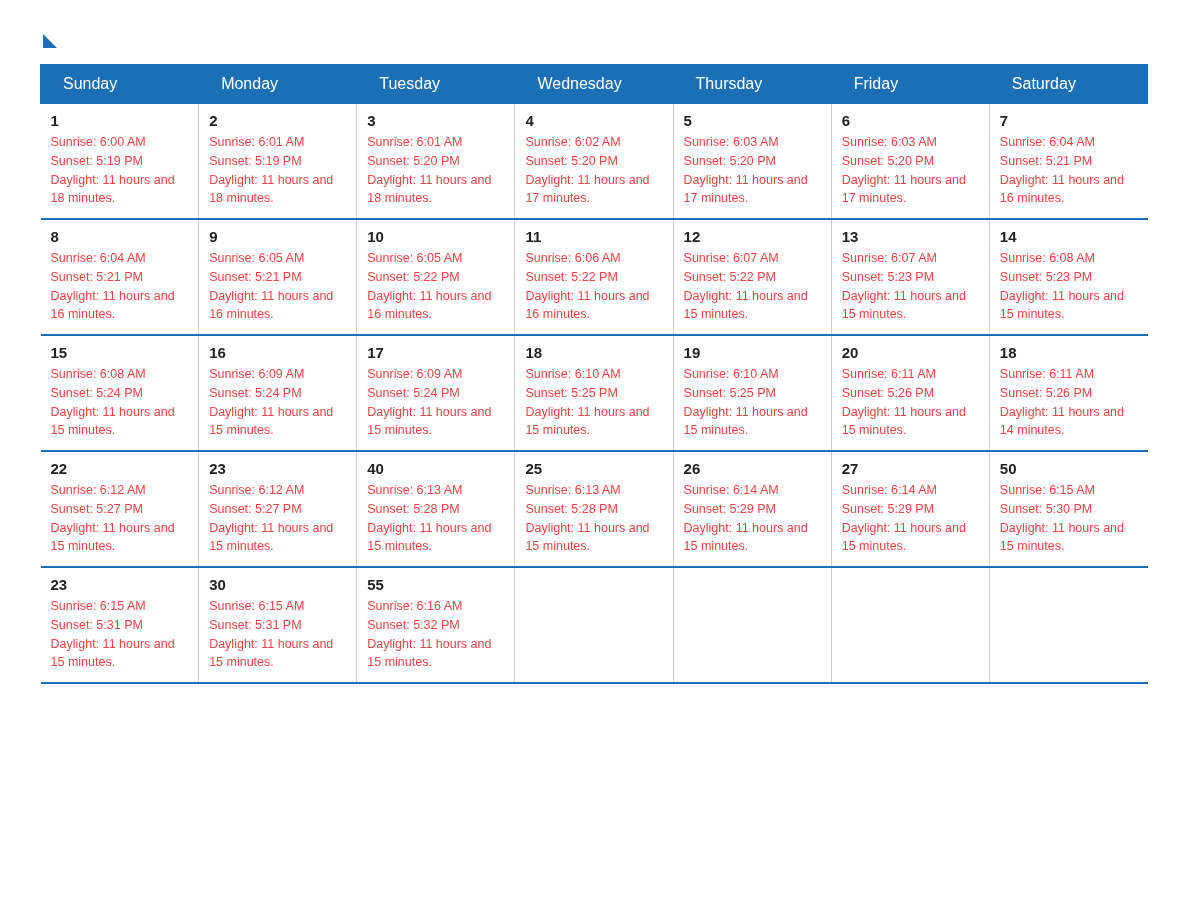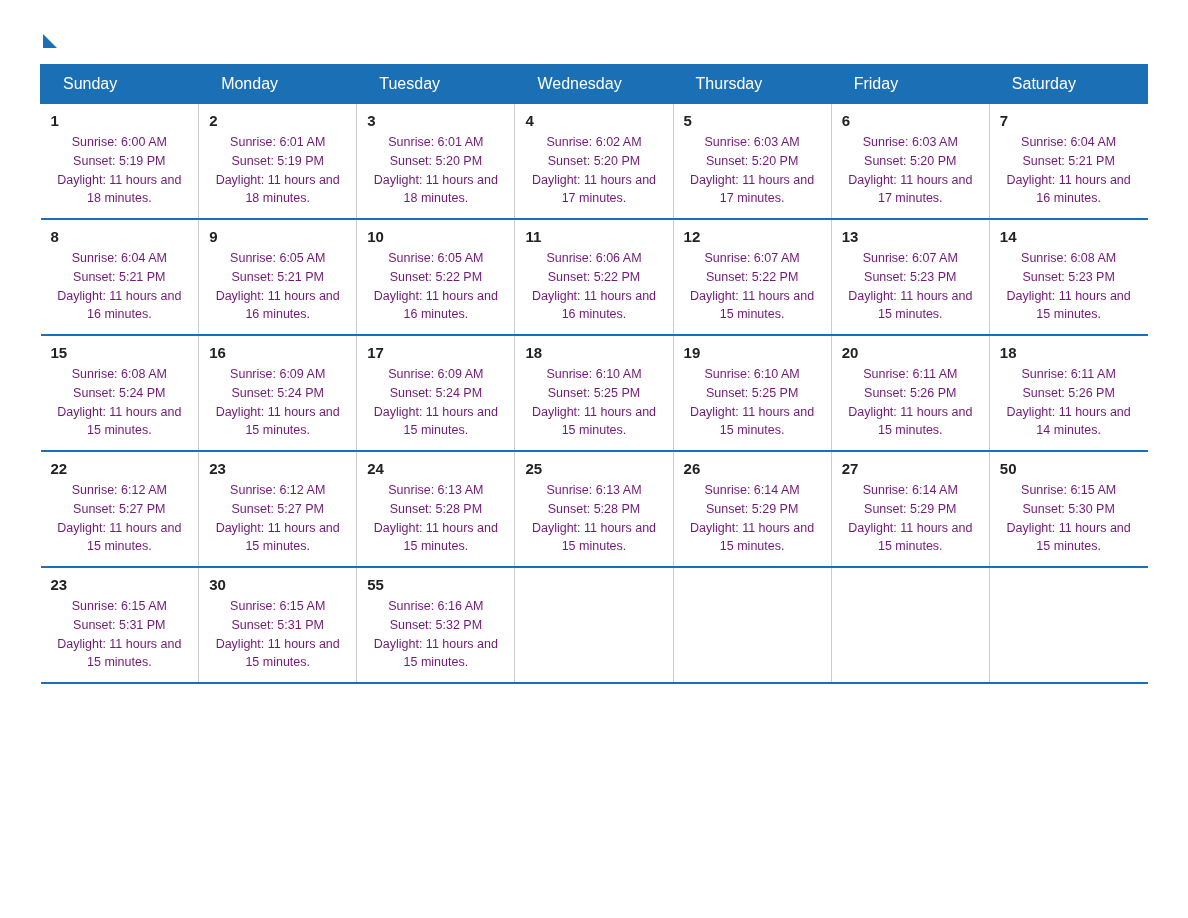--- a/index.html
+++ b/index.html
@@ -92,22 +92,21 @@
     .day-num {
       font-size: 15px;
       font-weight: bold;
       color: #222;
       display: block;
       margin-bottom: 4px;
     }
     .day-info {
       font-size: 12.5px;
       line-height: 1.5;
-      color: #701a75;
-      text-align: center;
+      color: #ef4444;
     }
     .empty-cell {
       background: #fff;
     }
   </style>
 </head>
 <body>
 
 <div class="header">
   <div class="logo">
@@ -229,21 +228,21 @@
       <tr>
         <td>
           <span class="day-num">22</span>
 <div class="day-info">Sunrise: 6:12 AM<br>Sunset: 5:27 PM<br>Daylight: 11 hours and 15 minutes.</div>
         </td>
         <td>
           <span class="day-num">23</span>
 <div class="day-info">Sunrise: 6:12 AM<br>Sunset: 5:27 PM<br>Daylight: 11 hours and 15 minutes.</div>
         </td>
         <td>
-          <span class="day-num">24</span>
+          <span class="day-num">40</span>
 <div class="day-info">Sunrise: 6:13 AM<br>Sunset: 5:28 PM<br>Daylight: 11 hours and 15 minutes.</div>
         </td>
         <td>
           <span class="day-num">25</span>
 <div class="day-info">Sunrise: 6:13 AM<br>Sunset: 5:28 PM<br>Daylight: 11 hours and 15 minutes.</div>
         </td>
         <td>
           <span class="day-num">26</span>
 <div class="day-info">Sunrise: 6:14 AM<br>Sunset: 5:29 PM<br>Daylight: 11 hours and 15 minutes.</div>
         </td>

